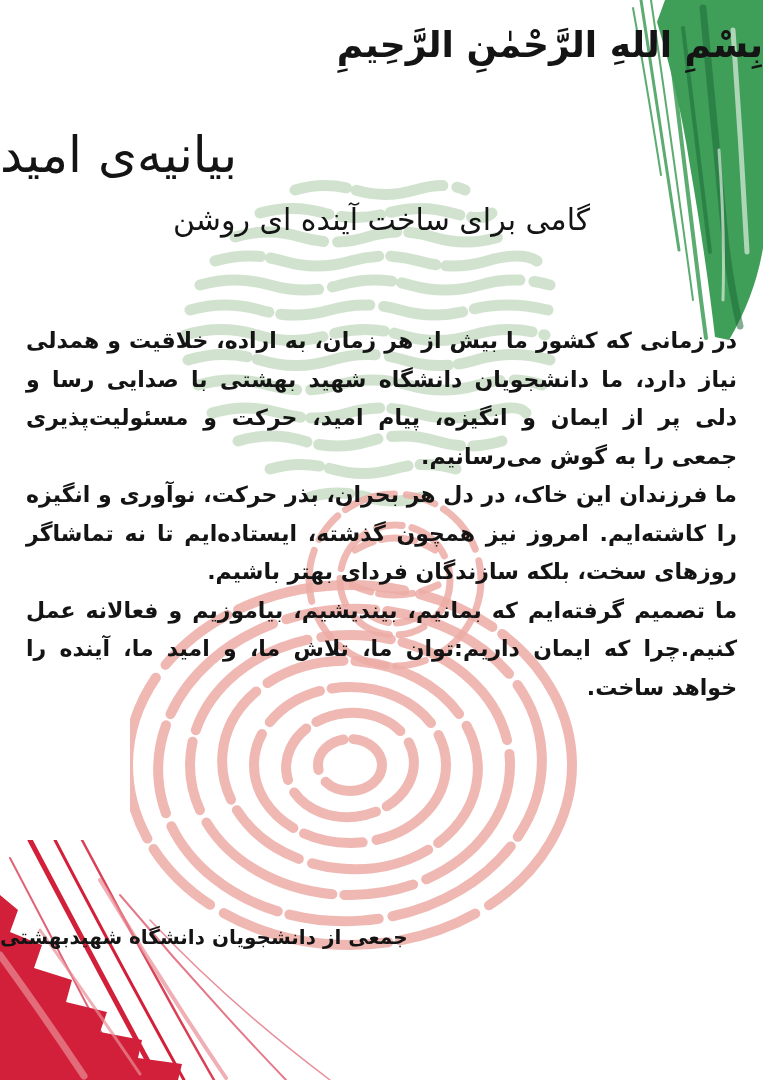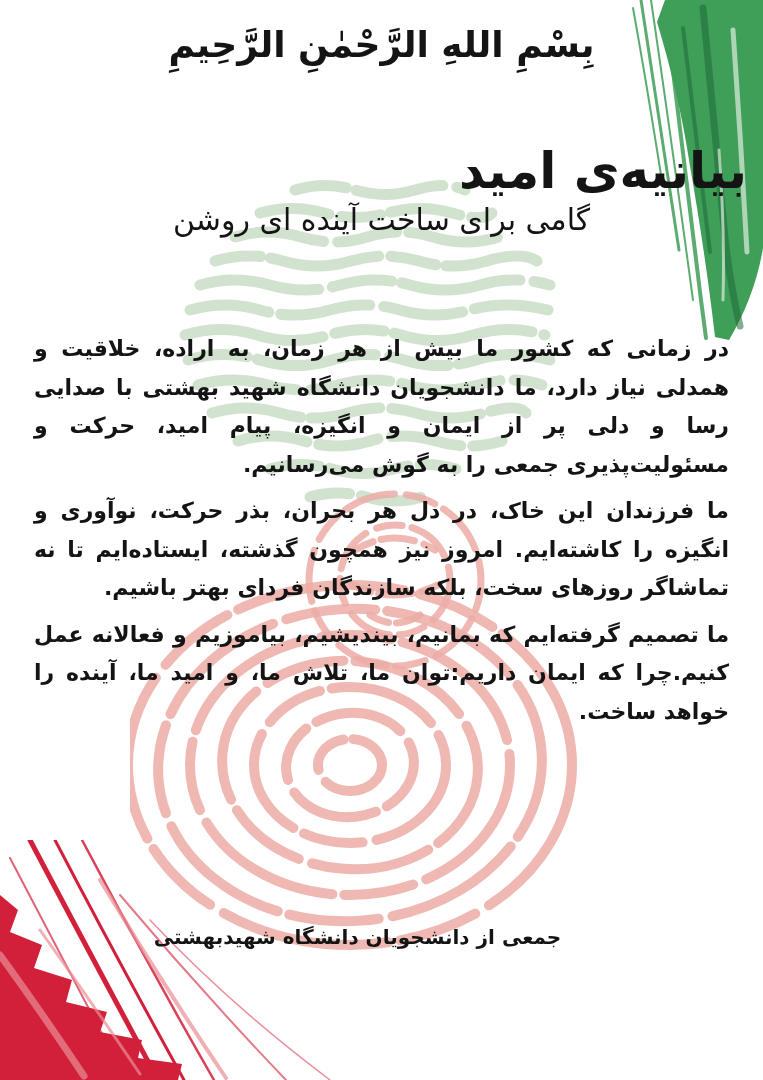--- a/index.html
+++ b/index.html
@@ -35,48 +35,48 @@
 
   .rb-main{fill:var(--brush-red);}
   .rb-streak{stroke:var(--brush-red);fill:none;stroke-linecap:round;}
   .rb-light{stroke:var(--brush-red-light);fill:none;stroke-linecap:round;opacity:.7;}
 
   .wm-green{stroke:var(--watermark-green);fill:none;stroke-linecap:round;opacity:.95;}
   .wm-red{stroke:var(--watermark-red);fill:none;stroke-linecap:round;opacity:.85;}
 
   .bismillah{
     position:absolute;top:24px;left:0;right:0;
-    text-align:center;
+    text-align:right;
     font-size:36px;font-weight:700;
     letter-spacing:1px;
     z-index:3;
   }
   .title{
-    position:absolute;top:126px;left:0;right:0;margin:16px;
-    text-align:right;
-    font-size:50px;font-weight:700;
+    position:absolute;top:126px;left:0;right:0;margin:0;
+    text-align:left;
+    font-size:50px;font-weight:400;
     z-index:3;
   }
   .subtitle{
     position:absolute;top:202px;left:0;right:0;margin:0;
     text-align:center;
     font-size:30px;font-weight:400;
     z-index:3;
   }
   .body-text{
     position:absolute;top:322px;right:26px;left:26px;
     z-index:3;
     font-size:22px;font-weight:700;
     line-height:38.5px;
     text-align:justify;
   }
-  .body-text p{margin:8px;}
+  .body-text p{margin:0;}
   .signature{
     position:absolute;top:925px;left:0;right:48px;
-    text-align:center;
+    text-align:left;
     font-size:20px;font-weight:700;
     z-index:3;
   }
 </style>
 </head>
 <body>
 
 <div class="page">
 
   <svg class="deco watermark" width="500" height="810" viewBox="0 0 500 810" aria-hidden="true">

